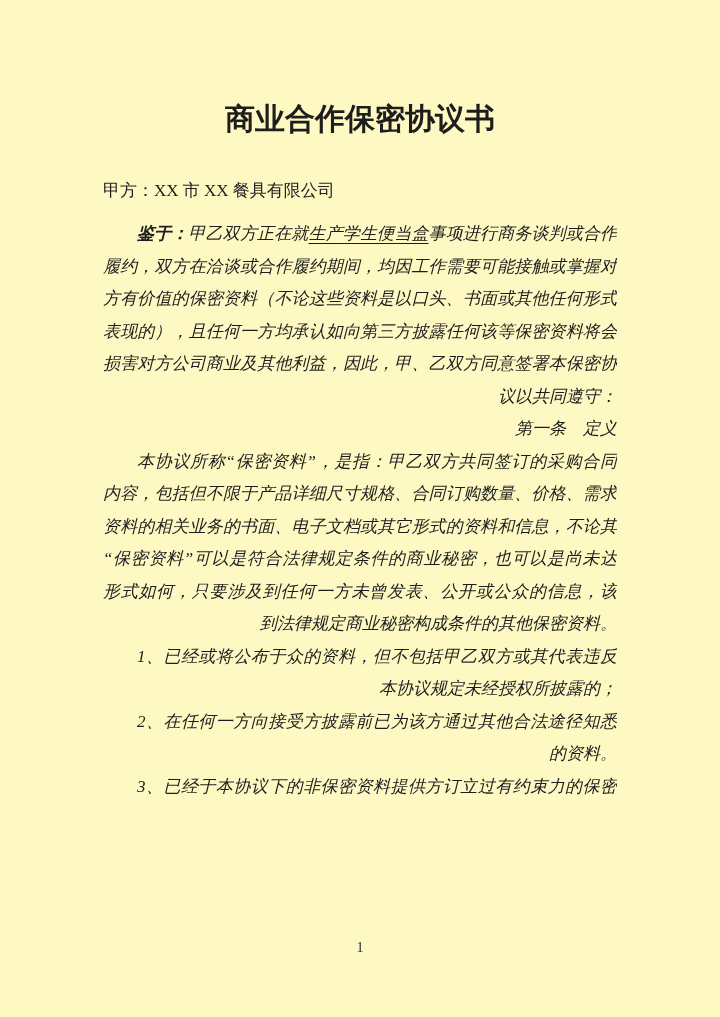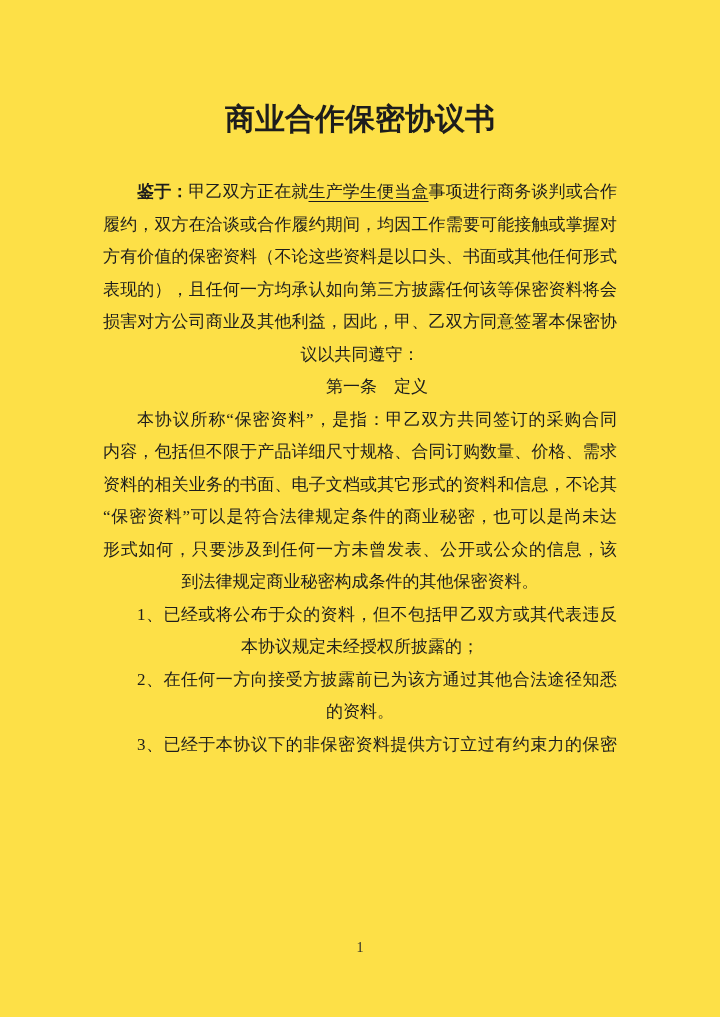--- a/index.html
+++ b/index.html
@@ -2,46 +2,46 @@
 <html><head>
 <meta charset="utf-8">
 <style>
   * { margin: 0; padding: 0; box-sizing: border-box; }
   html, body { background: #ffffff; }
   .page {
     position: relative;
     width: 720px;
     height: 1017px;
     margin: 0 auto;
-    background: #fde047;
+    background: #fef9c3;
     color: #1d1d1d;
     font-family: "Liberation Serif", "DejaVu Serif", serif;
     padding: 98px 103px 0 103px;
     overflow: hidden;
   }
   .title {
     font-size: 30px;
     font-weight: 700;
     line-height: 42px;
     text-align: center;
     letter-spacing: 0;
   }
   .parties { margin-top: 36px; }
   .party {
     font-size: 17px;
     line-height: 30px;
     text-align: left;
   }
-  .body { margin-top: 12px; }
+  .body { margin-top: 12px; font-style: italic; }
   .ln {
     font-size: 17px;
     line-height: 32.5px;
     height: 32.5px;
     overflow: hidden;
-    text-align: center;
+    text-align: right;
   }
   .just {
     text-align: justify;
     text-align-last: justify;
   }
   .ind { text-indent: 34px; }
   .bold { font-weight: 700; }
   .u {
     text-decoration: underline;
     text-underline-offset: 4px;
@@ -59,20 +59,21 @@
   }
 </style>
 </head>
 <body>
 
 <div class="page">
 
   <h1 class="title">商业合作保密协议书</h1>
 
   <div class="parties">
+    <div class="party">甲方：XX 市 XX 餐具有限公司</div>
   </div>
 
   <div class="body">
 
     <div>
       <div class="ln ind just"><span class="bold">鉴于：</span><span>甲乙双方正在就</span><span class="u">生产学生便当盒</span><span>事项进行商务谈判或合作</span></div>
       <div class="ln just">履约，双方在洽谈或合作履约期间，均因工作需要可能接触或掌握对</div>
       <div class="ln just">方有价值的保密资料（不论这些资料是以口头、书面或其他任何形式</div>
       <div class="ln just">表现的），且任何一方均承认如向第三方披露任何该等保密资料将会</div>
       <div class="ln just">损害对方公司商业及其他利益，因此，甲、乙双方同意签署本保密协</div>

